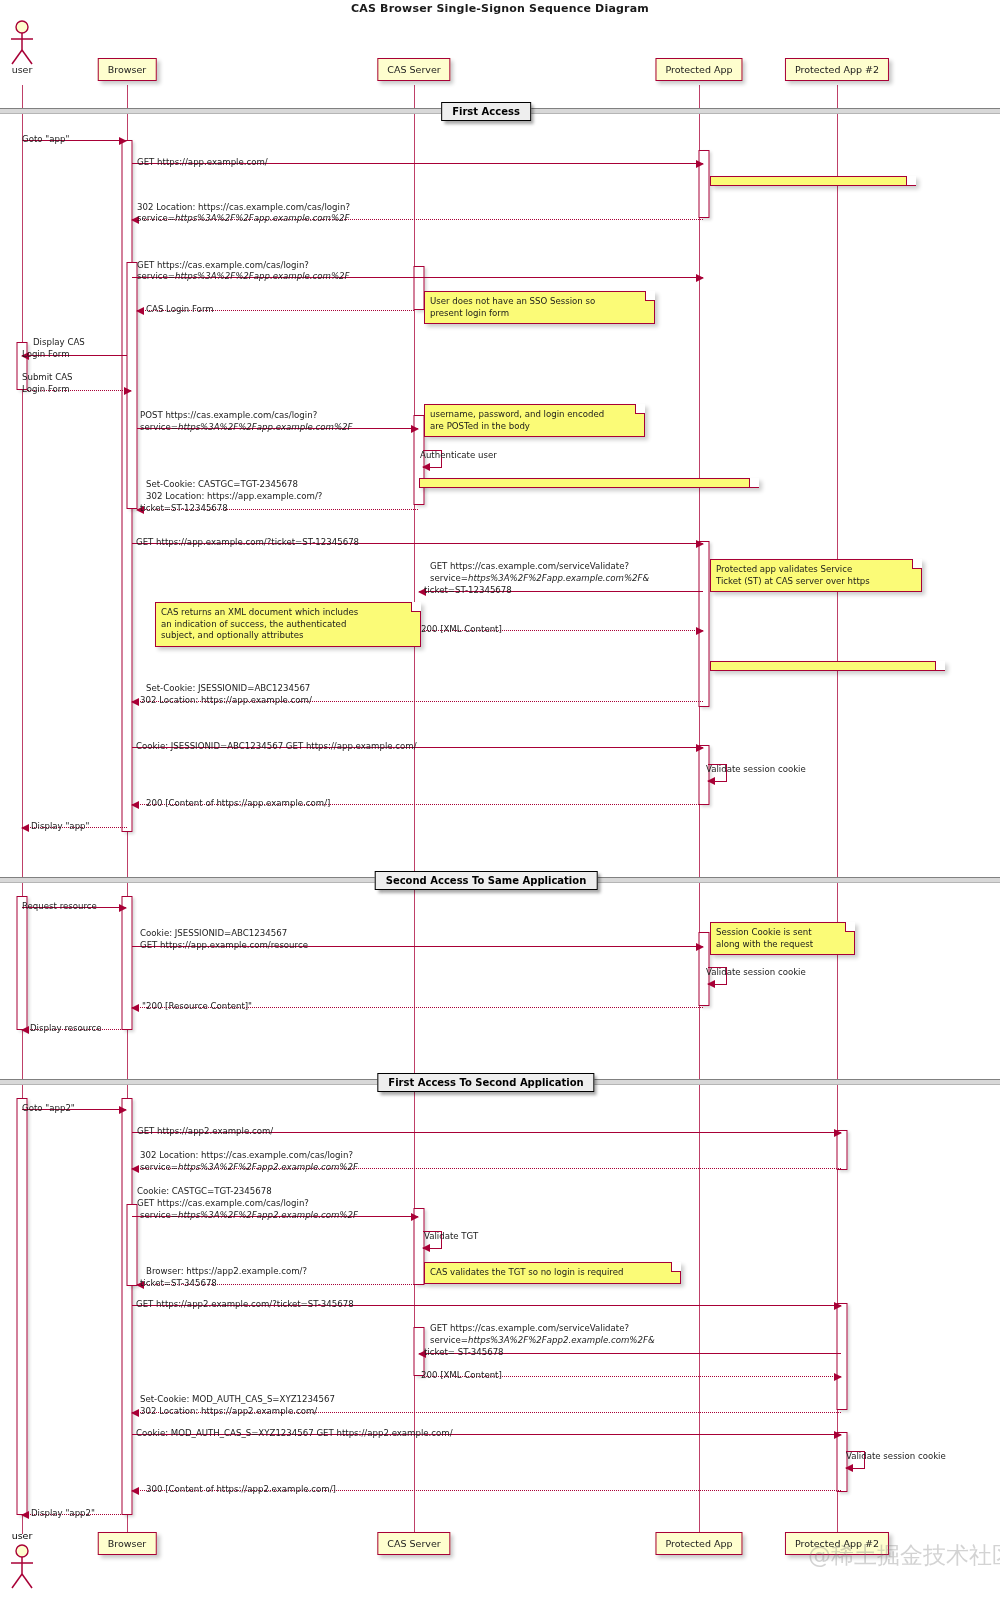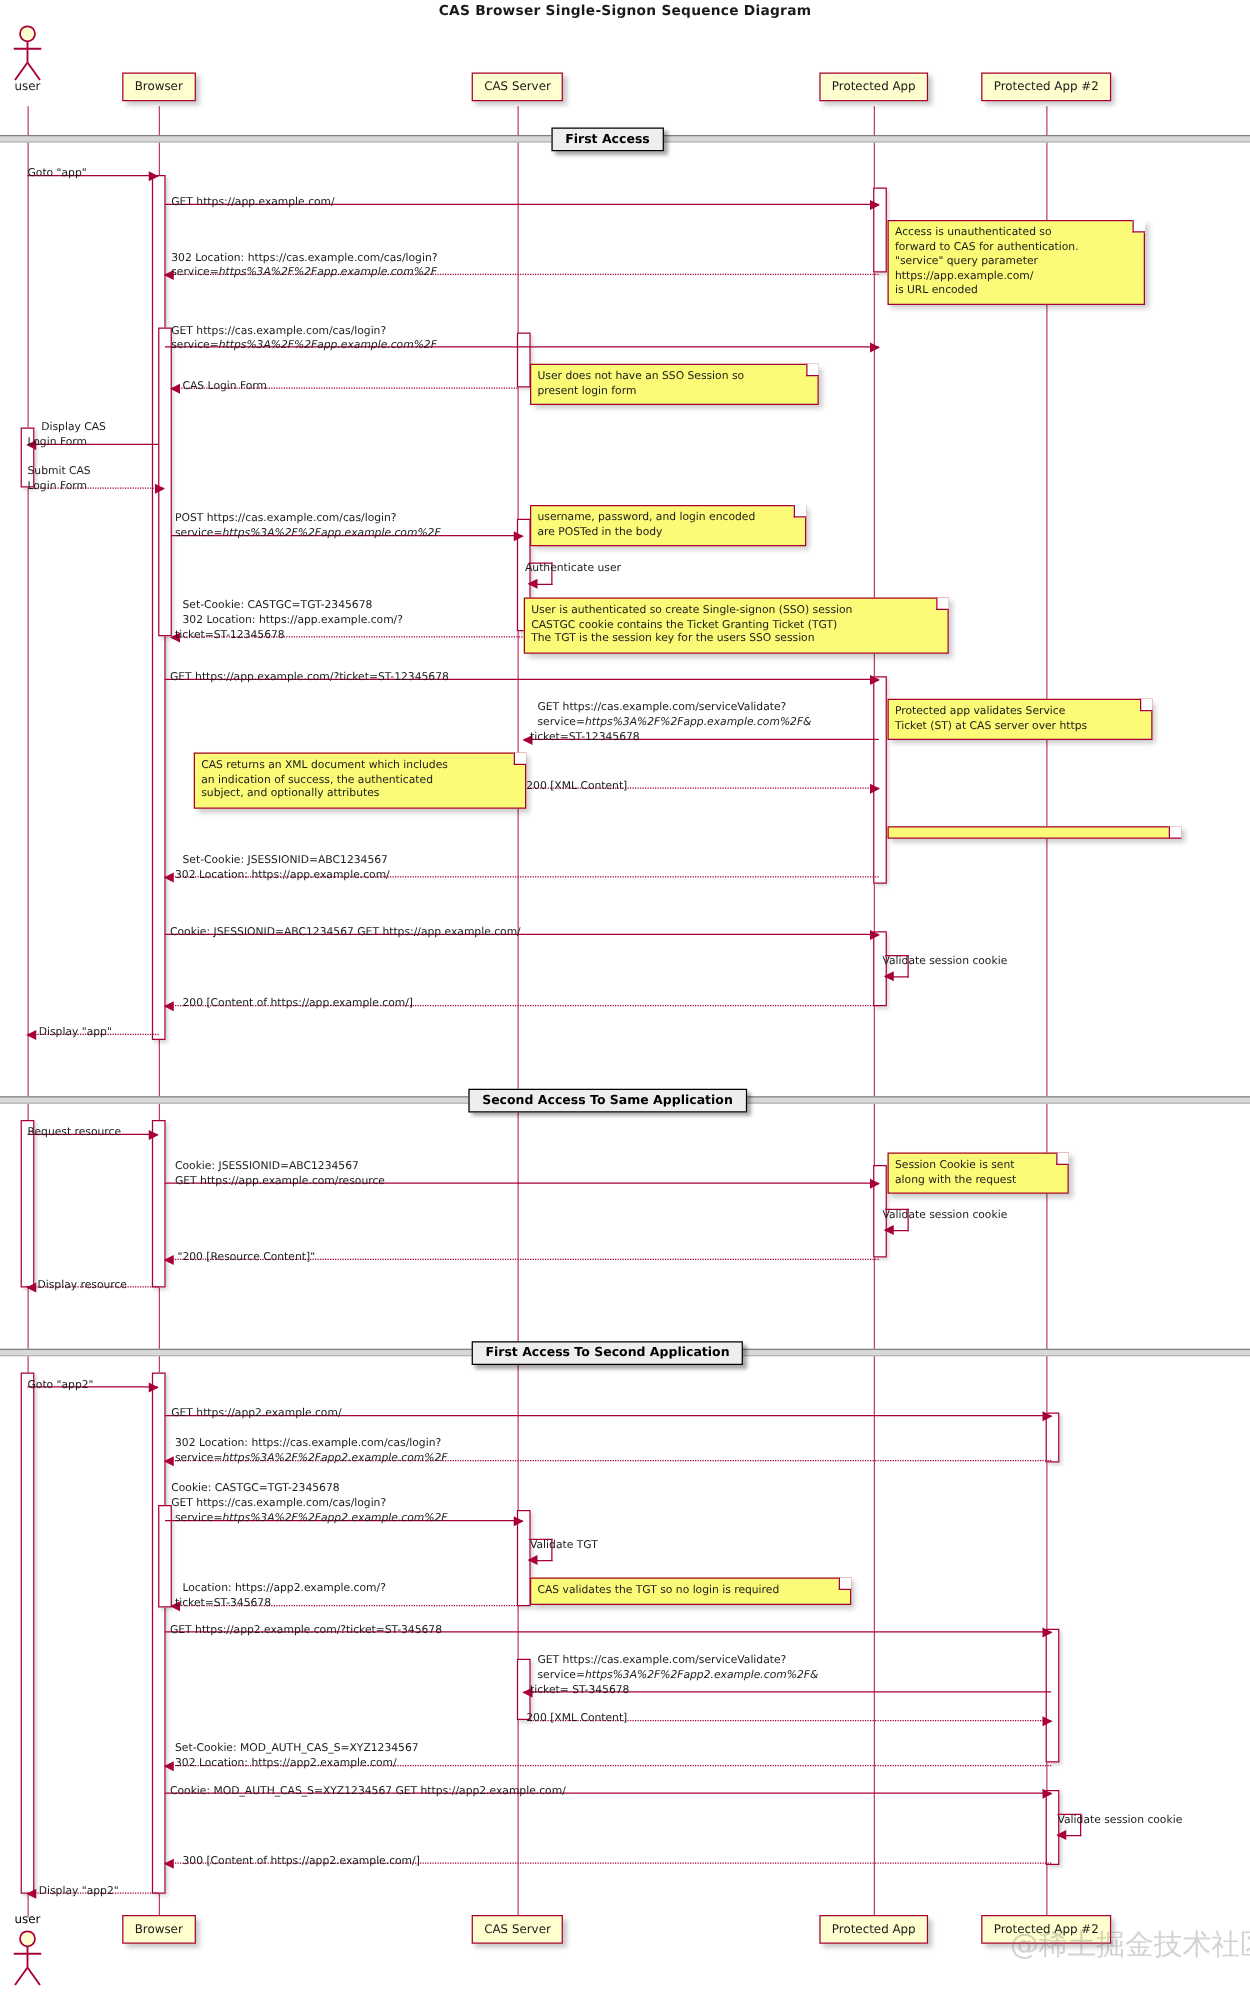--- a/index.html
+++ b/index.html
@@ -292,48 +292,42 @@
       <div class="msg-label" style="left:142px;top:1001px;">"200 [Resource Content]"</div>
       <div class="msg-label" style="left:30px;top:1023px;">Display resource</div>
       <div class="msg-label" style="left:22px;top:1103px;">Goto "app2"</div>
       <div class="msg-label" style="left:137px;top:1126px;">GET https://app2.example.com/</div>
       <div class="msg-label" style="left:140px;top:1150px;">302 Location: https://cas.example.com/cas/login?</div>
       <div class="msg-label" style="left:140px;top:1162px;">service=<span class="enc">https%3A%2F%2Fapp2.example.com%2F</span></div>
       <div class="msg-label" style="left:137px;top:1186px;">Cookie: CASTGC=TGT-2345678</div>
       <div class="msg-label" style="left:137px;top:1198px;">GET https://cas.example.com/cas/login?</div>
       <div class="msg-label" style="left:140px;top:1210px;">service=<span class="enc">https%3A%2F%2Fapp2.example.com%2F</span></div>
       <div class="msg-label" style="left:424px;top:1231px;">Validate TGT</div>
-      <div class="msg-label" style="left:146px;top:1266px;">Location: https://app2.example.com/?</div>
+      <div class="msg-label" style="left:146px;top:1266px;">Browser: https://app2.example.com/?</div>
       <div class="msg-label" style="left:140px;top:1278px;text-align:center;">ticket=ST-345678</div>
       <div class="msg-label" style="left:136px;top:1299px;">GET https://app2.example.com/?ticket=ST-345678</div>
       <div class="msg-label" style="left:430px;top:1323px;">GET https://cas.example.com/serviceValidate?</div>
       <div class="msg-label" style="left:430px;top:1335px;">service=<span class="enc">https%3A%2F%2Fapp2.example.com%2F&amp;</span></div>
       <div class="msg-label" style="left:424px;top:1347px;">ticket= ST-345678</div>
       <div class="msg-label" style="left:421px;top:1370px;">200 [XML Content]</div>
       <div class="msg-label" style="left:140px;top:1394px;text-align:right;">Set-Cookie: MOD_AUTH_CAS_S=XYZ1234567</div>
       <div class="msg-label" style="left:140px;top:1406px;">302 Location: https://app2.example.com/</div>
       <div class="msg-label" style="left:136px;top:1428px;">Cookie: MOD_AUTH_CAS_S=XYZ1234567 GET https://app2.example.com/</div>
       <div class="msg-label" style="left:846px;top:1451px;">Validate session cookie</div>
       <div class="msg-label" style="left:146px;top:1484px;">300 [Content of https://app2.example.com/]</div>
       <div class="msg-label" style="left:31px;top:1508px;">Display "app2"</div>
     </div>
 
   <div id="notes">
-      <div class="note" style="left:710px;top:176px;min-width:193px;"><span>Access is unauthenticated so
-forward to CAS for authentication.
-"service" query parameter
-https://app.example.com/
-is URL encoded</span><div class="fold"></div></div>
+      <div class="note" style="left:710px;top:176px;min-width:193px;"><div class="fold"></div></div>
       <div class="note" style="left:424px;top:291px;min-width:218px;"><span>User does not have an SSO Session so
 present login form</span><div class="fold"></div></div>
       <div class="note" style="left:424px;top:404px;min-width:208px;"><span>username, password, and login encoded
 are POSTed in the body</span><div class="fold"></div></div>
-      <div class="note" style="left:419px;top:478px;min-width:327px;"><span>User is authenticated so create Single-signon (SSO) session
-CASTGC cookie contains the Ticket Granting Ticket (TGT)
-The TGT is the session key for the users SSO session</span><div class="fold"></div></div>
+      <div class="note" style="left:419px;top:478px;min-width:327px;"><div class="fold"></div></div>
       <div class="note" style="left:710px;top:559px;min-width:199px;"><span>Protected app validates Service
 Ticket (ST) at CAS server over https</span><div class="fold"></div></div>
       <div class="note" style="left:155px;top:602px;min-width:253px;"><span>CAS returns an XML document which includes
 an indication of success, the authenticated
 subject, and optionally attributes</span><div class="fold"></div></div>
       <div class="note" style="left:710px;top:661px;min-width:222px;"><div class="fold"></div></div>
       <div class="note" style="left:710px;top:922px;min-width:132px;"><span>Session Cookie is sent
 along with the request</span><div class="fold"></div></div>
       <div class="note" style="left:424px;top:1262px;min-width:244px;"><span>CAS validates the TGT so no login is required</span><div class="fold"></div></div>
     </div>

